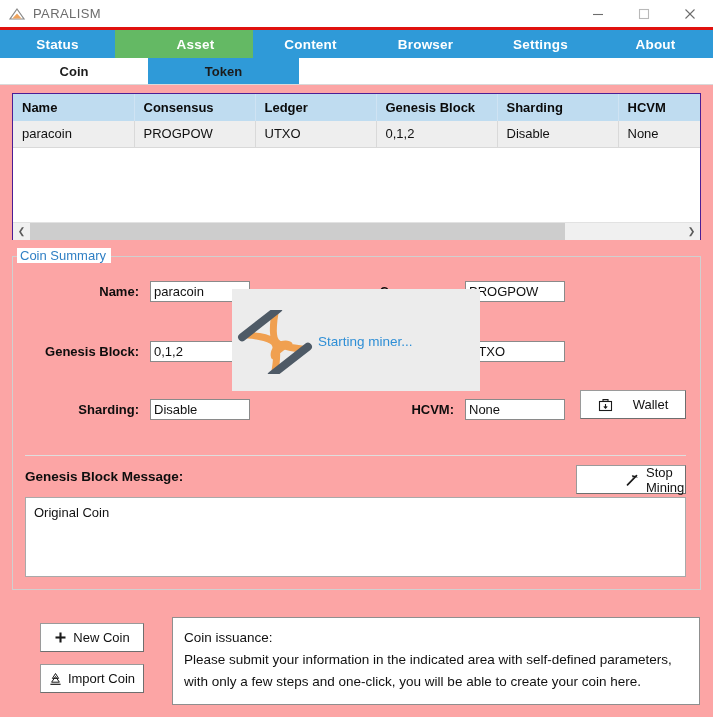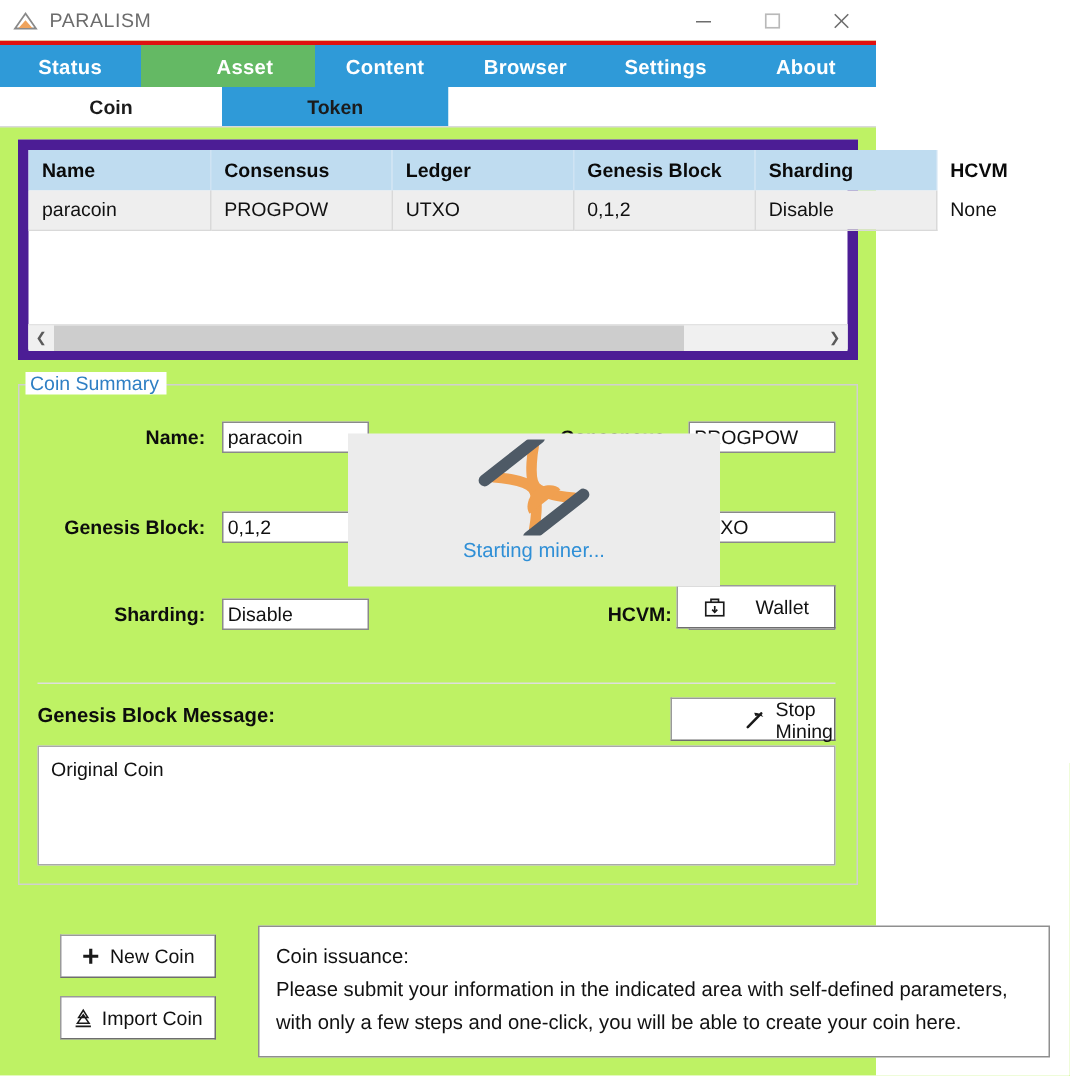--- a/index.html
+++ b/index.html
@@ -2,21 +2,21 @@
 <html><head>
 <meta charset="utf-8">
 <style>
   * { box-sizing: border-box; margin: 0; padding: 0; }
   html, body {
     width: 713px; height: 717px;
     background: #ffffff;
     font-family: "Liberation Sans", sans-serif;
     overflow: hidden;
   }
-  .app { position: relative; width: 584px; height: 717px; background:#bef264; }
+  .app { position: relative; width: 713px; height: 717px; background:#fca5a5; }
 
   
   .titlebar {
     height: 27px; width: 100%;
     display: flex; align-items: center;
     background: #ffffff;
     position: relative;
   }
   .title-icon { margin-left: 8px; width: 18px; height: 18px; position: relative; }
   .title-text {
@@ -50,21 +50,21 @@
     font-size: 13px; font-weight: bold; color:#1b1b1b;
   }
   .subtab.coin { width: 148px; background:#ffffff; }
   .subtab.token { width: 151px; background:#2f9ad8; color:#1b1b1b; }
   .subtab-rest { flex:1; background:#ffffff; }
   .subtab-underline { height:1px; background:#d9d9d9; width:100%; }
 
   
   .table-wrap {
     margin: 8px 12px 0 12px;
-    border: 7px solid #4c1d95;
+    border: 1px solid #4c1d95;
     height: 147px;
     position: relative;
     background:#fff;
   }
   table.coin-table { width:100%; border-collapse: collapse; table-layout: fixed; }
   table.coin-table th {
     background: #bfdcf0;
     text-align: left;
     font-size: 13px;
     font-weight: bold;
@@ -168,21 +168,21 @@
     border:1px solid #8f8f8f; background:#fff;
     padding: 9px 11px;
     font-size: 13.5px; color:#111; line-height: 22px;
   }
 
   
   .overlay {
     position:absolute; left: 232px; top: 289px;
     width: 248px; height: 102px;
     background: #ececec;
-    display:flex; flex-direction:column; align-items:center; justify-content:flex-start;
+    display:flex; flex-direction:row; align-items:center; justify-content:flex-start;
     z-index: 50;
   }
   .spinner { width: 86px; height: 64px; position:relative; margin-top: 4px; }
   .spin-text {
     font-size: 13.5px; color: #2f8fd6; margin-top: 2px;
   }
 
   .icon-svg { display:block; }
 </style>
 </head>

